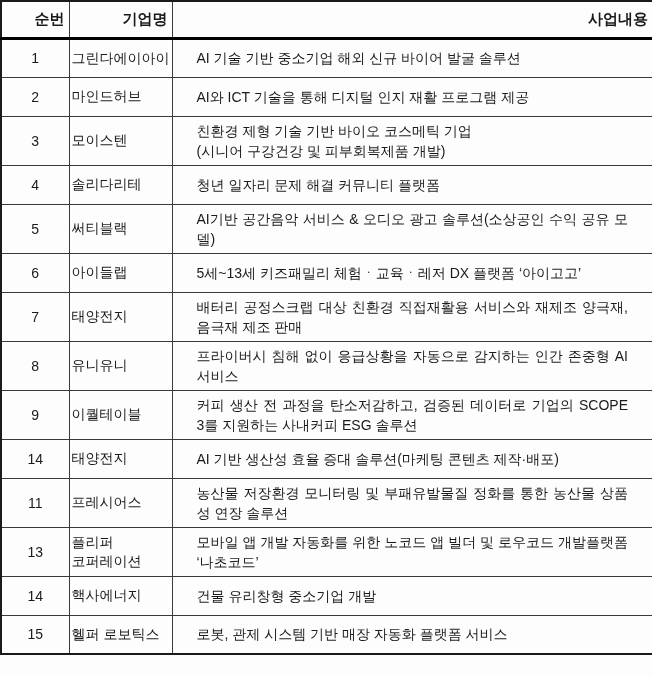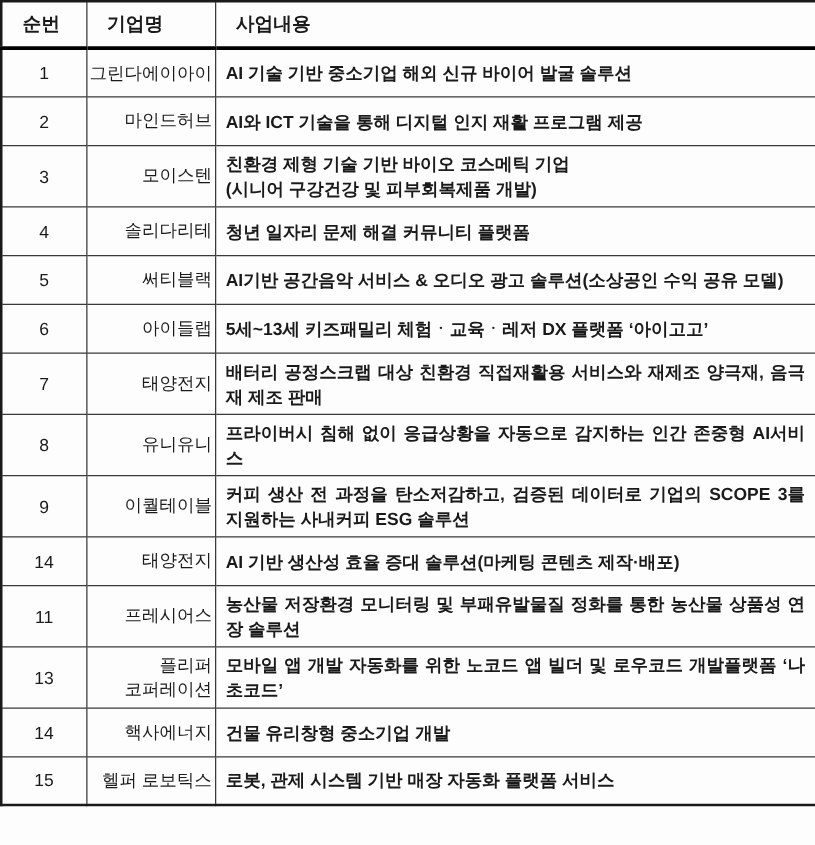--- a/index.html
+++ b/index.html
@@ -27,45 +27,44 @@
   th, td {
     border: 1px solid #3a3a3a;
     color: #1a1a1a;
     vertical-align: middle;
     box-sizing: border-box;
   }
   thead tr { height: 37px; }
   thead th {
     font-size: 15px;
     font-weight: bold;
-    text-align: left;
+    text-align: right;
     border-bottom: 3px solid #000;
-    padding: 2px 16px;
+    padding: 2px 4px;
   }
   tbody tr { height: 39px; }
   td {
     font-size: 14px;
     line-height: 20px;
     padding: 4px 6px;
   }
   td.cell-no {
     text-align: center;
     padding: 4px 2px;
   }
   td.cell-company {
-    text-align: right;
+    text-align: left;
     white-space: pre-line;
     line-height: 19px;
     padding: 4px 2px;
   }
   td.cell-business {
     text-align: justify;
     white-space: pre-line;
-    padding: 4px 8px;
-    font-weight: bold;
+    padding: 4px 24px;
   }
 </style>
 </head>
 <body>
 
 <table class="startup-table">
   <colgroup>
     <col class="col-no">
     <col class="col-company">
     <col class="col-biz">

